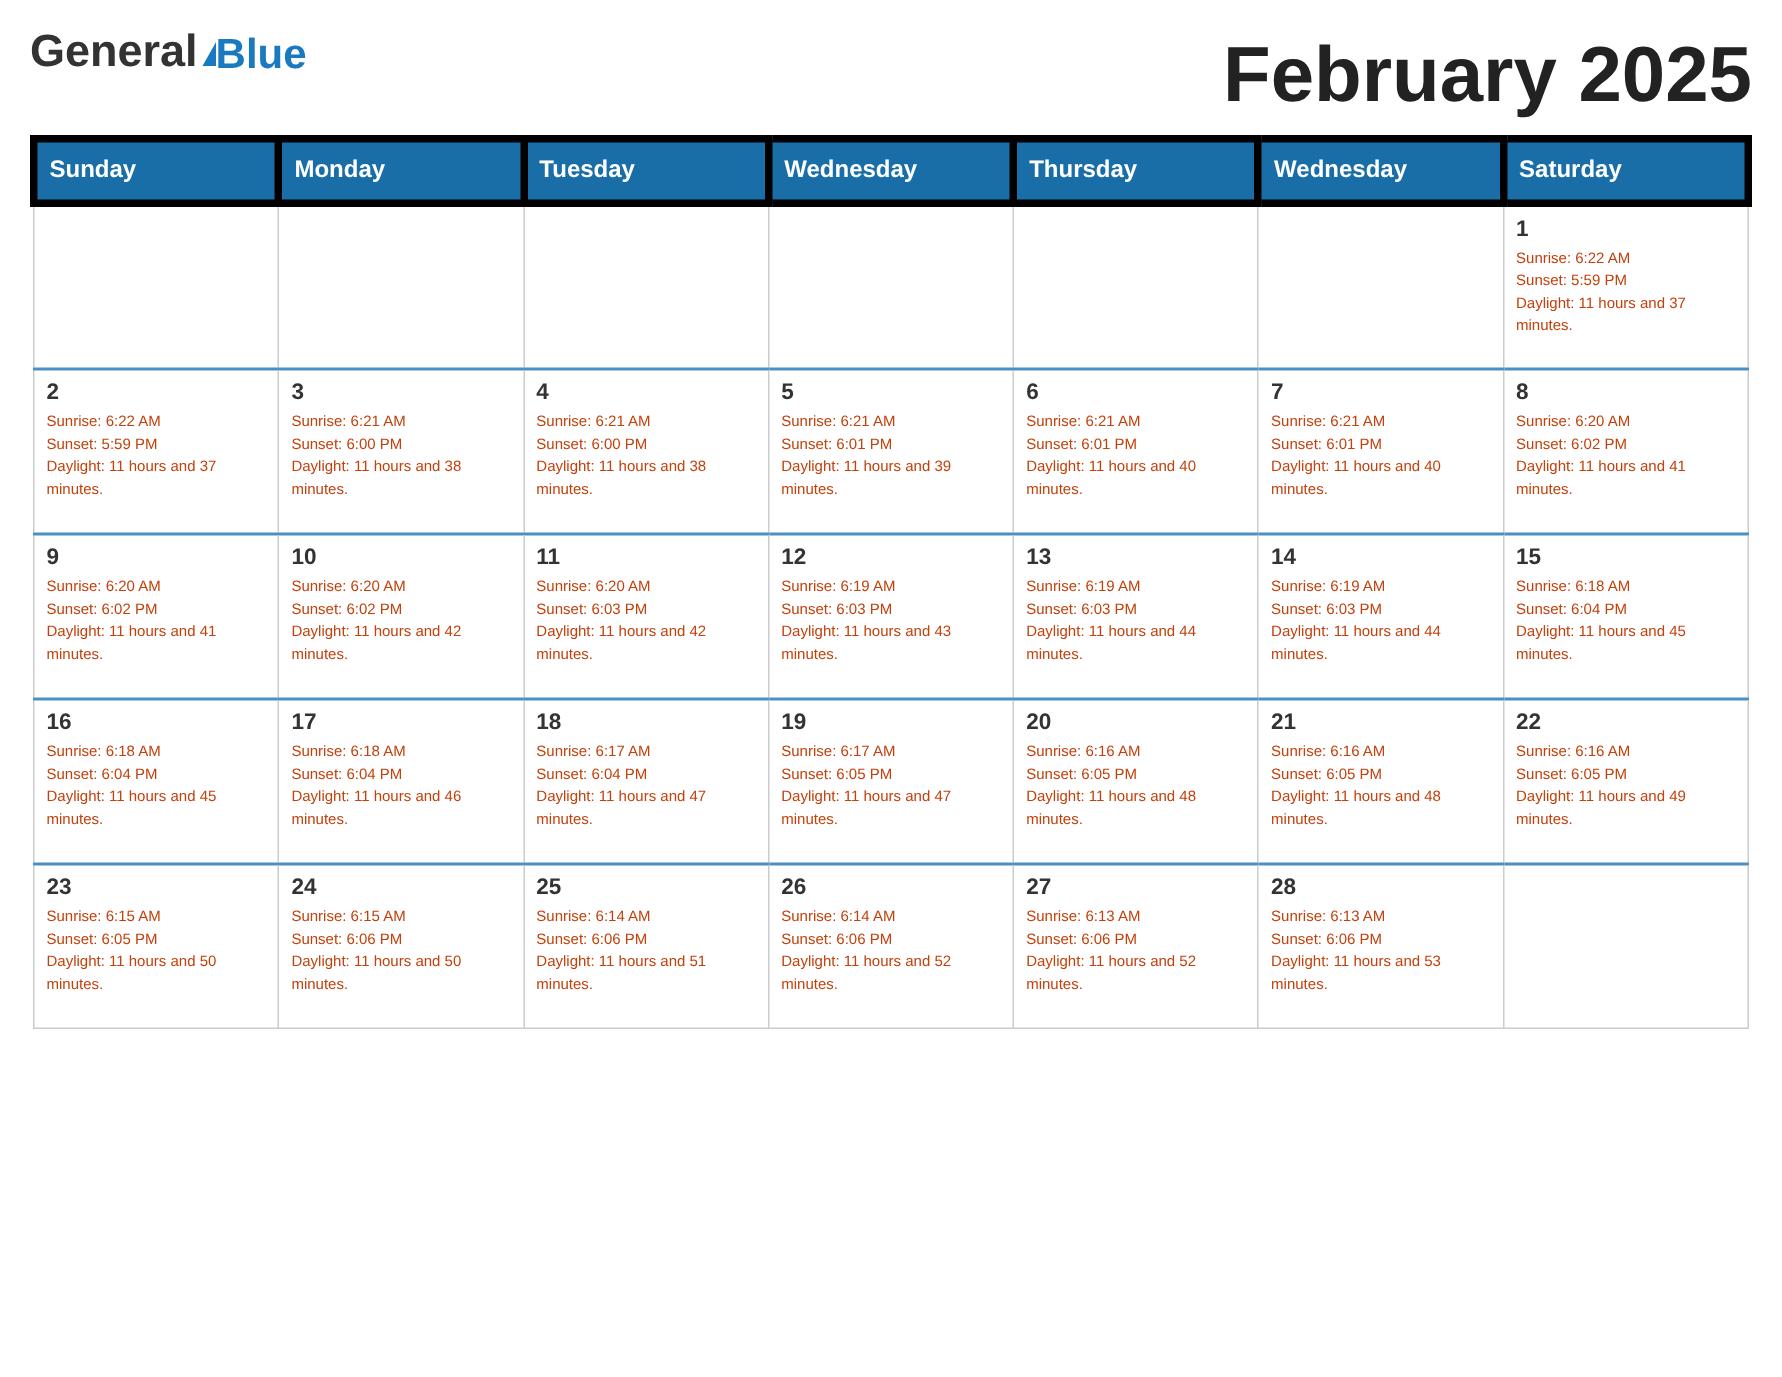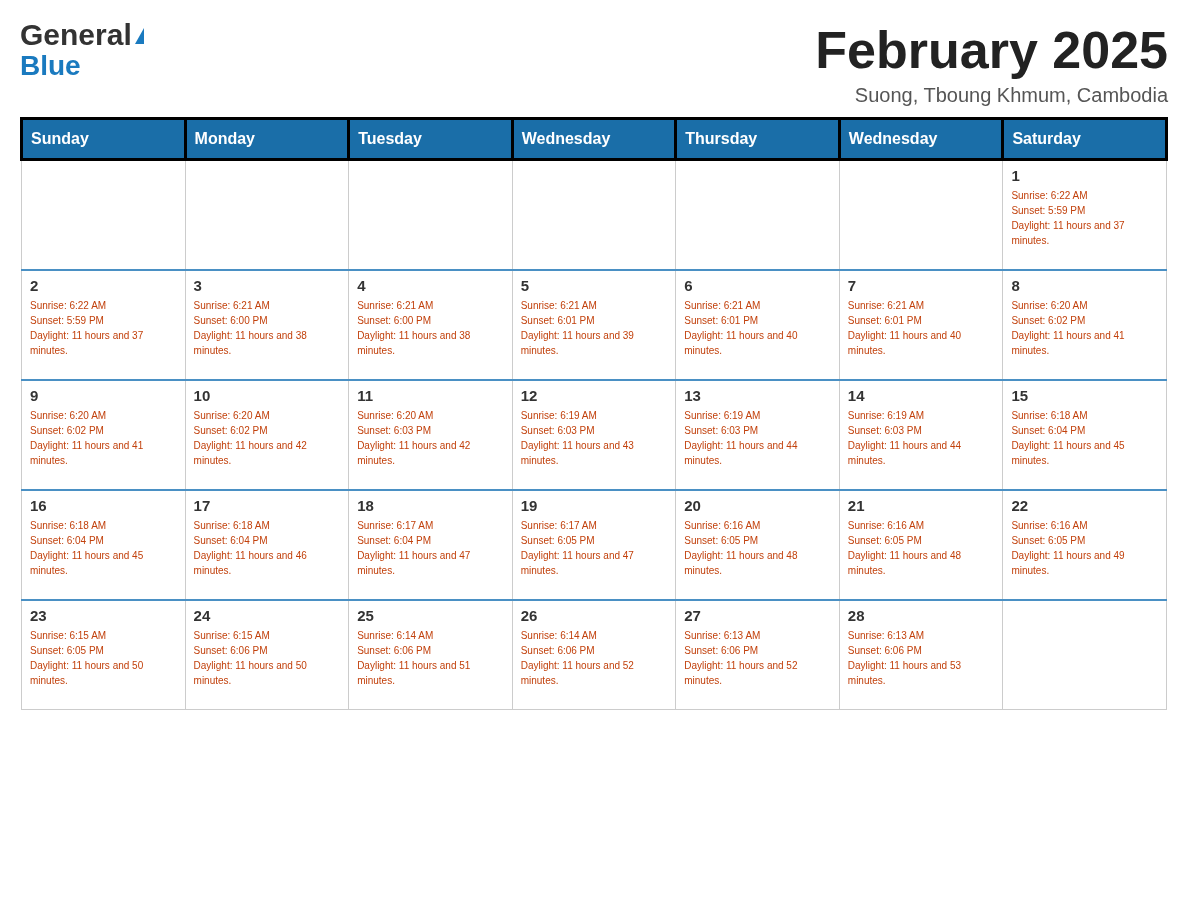--- a/index.html
+++ b/index.html
@@ -1,35 +1,35 @@
 <!DOCTYPE html>
 <html><head>
   <meta charset="utf-8">
   <style>
     * { box-sizing: border-box; margin: 0; padding: 0; }
     body { font-family: Arial, sans-serif; background: #fff; padding: 20px; width: 1188px; min-height: 918px; }
     
     .header { display: flex; justify-content: space-between; align-items: flex-start; margin-bottom: 10px; }
     
-    .logo { display: flex; flex-direction: column; align-items: flex-start; }
+    .logo { display: flex; flex-direction: row; align-items: flex-start; }
     
     .title-section { text-align: right; margin-left: 45px; }
     .month-title { font-size: 52px; font-weight: bold; color: #222; }
     .location-subtitle { font-size: 20px; color: #555; margin-top: 4px; }
     
     .calendar { width: 100%; border-collapse: collapse; margin-top: 10px; }
     
     .calendar thead tr th {
       background-color: #1a6ea8;
       color: #fff;
       font-size: 16px;
       font-weight: 600;
       padding: 10px 8px;
       text-align: left;
-      border: 3px solid #000000;
+      border: 5px solid #000000;
     }
     
     .calendar tbody tr td {
       vertical-align: top;
       border: 1px solid #ccc;
       padding: 6px 8px;
       font-size: 13px;
       color: #333;
       width: 14.28%;
       min-height: 110px;
@@ -71,21 +71,20 @@
     <div style="display:flex; align-items:center; line-height:1;">
       <span style="font-size:30px; font-weight:bold; color:#333; font-family:Arial,sans-serif;">General</span>
       <span style="display:inline-block; width:0; height:0; border-left: 9px solid transparent; border-right: 0px solid transparent; border-bottom: 16px solid #1a7abf; margin-left:3px; margin-top:2px;"></span>
     </div>
     <div>
       <span style="font-size:28px; font-weight:bold; color:#1a7abf; font-family:Arial,sans-serif;">Blue</span>
     </div>
   </div>
   <div class="title-section">
     <div class="month-title">February 2025</div>
-    <div class="location-subtitle">Suong, Tboung Khmum, Cambodia</div>
   </div>
 </div>
 
 <table class="calendar">
   <thead>
     <tr>
     <th>Sunday</th>
         <th>Monday</th>
         <th>Tuesday</th>
         <th>Wednesday</th>

